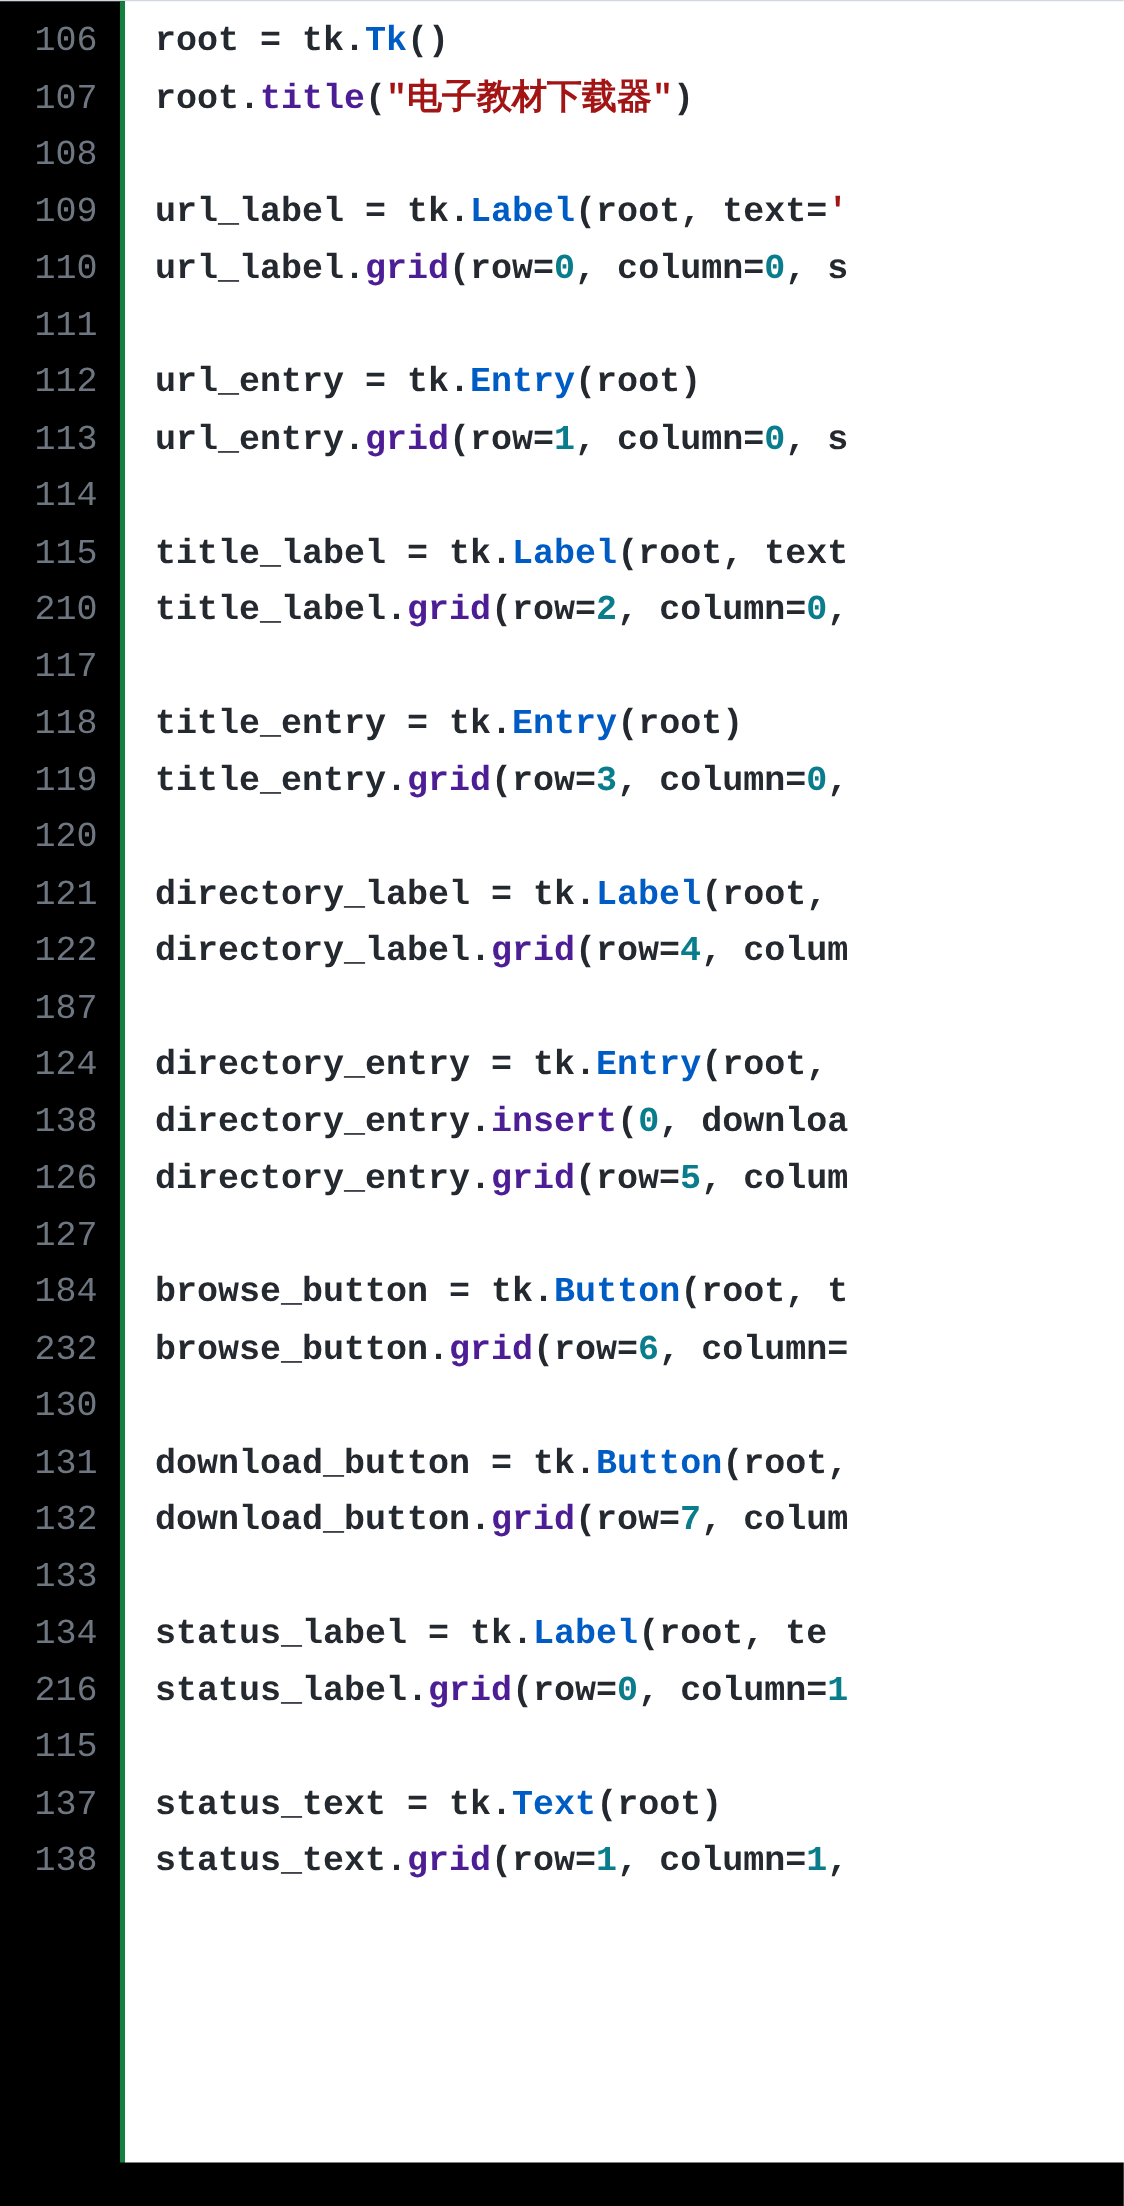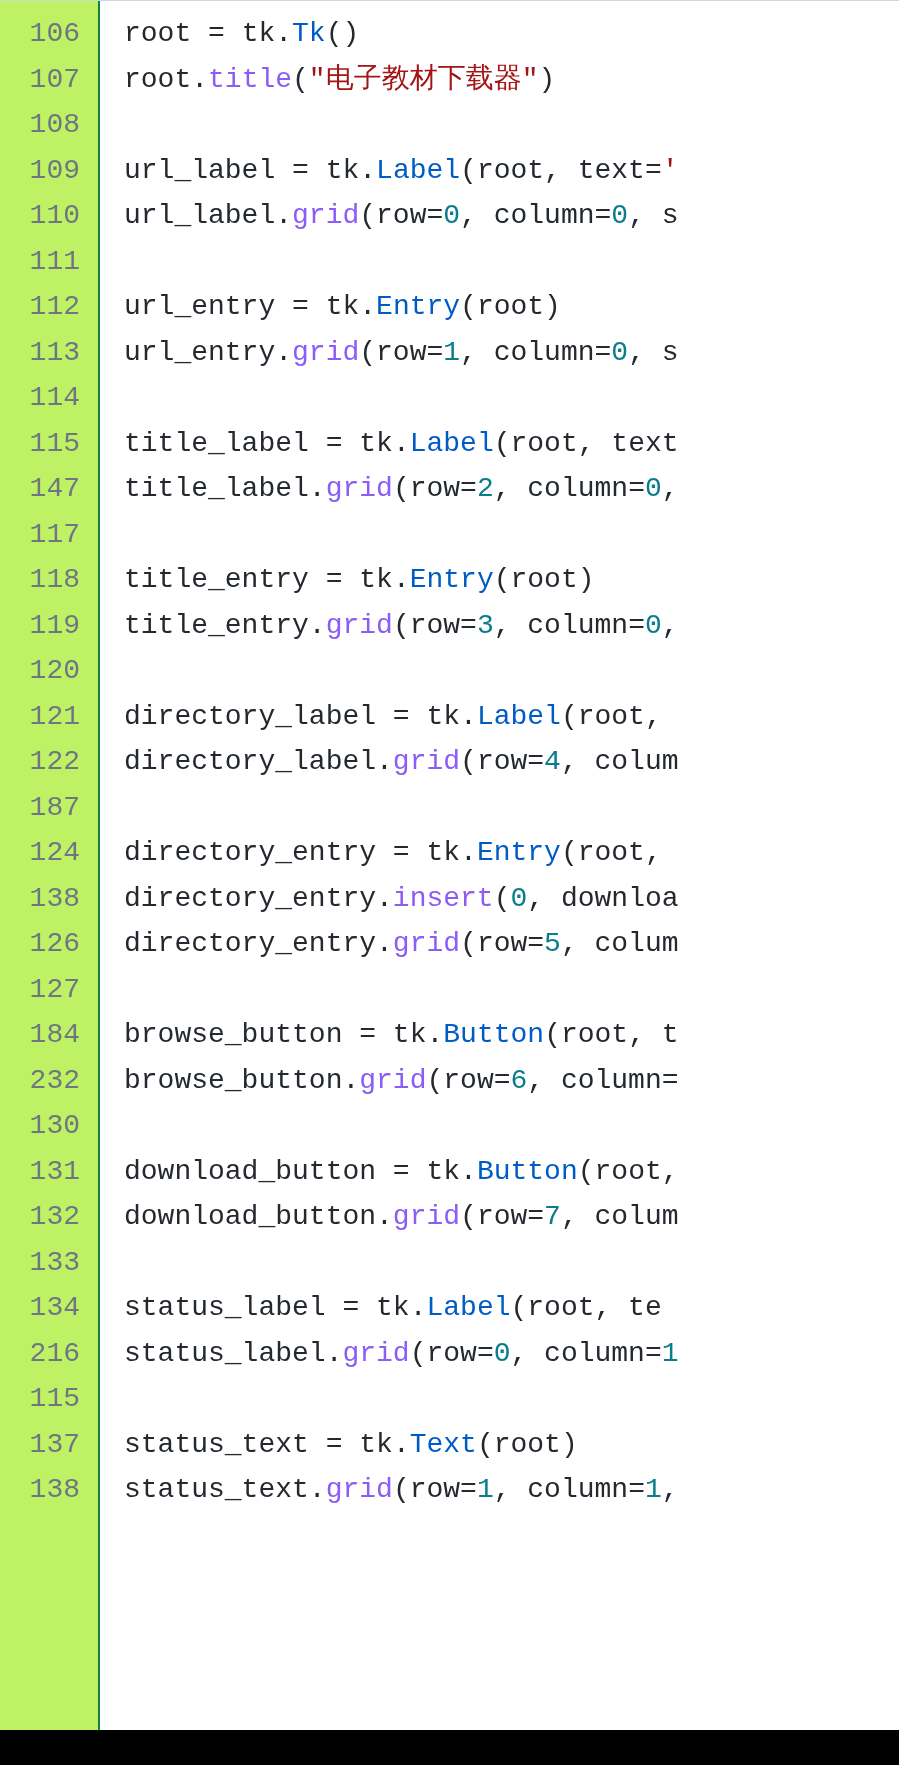--- a/index.html
+++ b/index.html
@@ -11,50 +11,51 @@
     width: 899px;
     height: 1765px;
   }
   .editor {
     display: flex;
     width: 100%;
     height: 100%;
     border-top: 1px solid #d0d7de;
   }
   .gutter {
-    background: #bef264;
+    background: #000000;
     color: #6e7781;
     text-align: right;
     padding: 10px 18px 10px 10px;
     user-select: none;
-    border-right: 2px solid #15803d;
+    border-right: 4px solid #15803d;
     flex-shrink: 0;
     width: 100px;
   }
   .gutter .ln {
     height: 45.5px;
     line-height: 45.5px;
     font-size: 28px;
   }
   .code {
     padding: 10px 0 20px 24px;
     white-space: pre;
     color: #24292f;
     overflow: hidden;
     flex: 1;
+    font-weight: bold;
   }
   .code .line {
     height: 45.5px;
     line-height: 45.5px;
     font-size: 28px;
   }
   .tok-id   { color: #24292f; }
   .tok-op   { color: #24292f; }
   .tok-pun  { color: #24292f; }  
-  .tok-fn2  { color: #8b5cf6; }  
+  .tok-fn2  { color: #4c1d95; }  
   .tok-str  { color: #a31515; }  
   .tok-num  { color: #0a7d8c; }  
   .tok-prop { color: #005cc5; }  
   .bottom-bar {
     position: absolute;
     bottom: 0;
     left: 0;
     right: 0;
     height: 35px;
     background: #000;
@@ -68,21 +69,21 @@
       <div class="ln">106</div>
       <div class="ln">107</div>
       <div class="ln">108</div>
       <div class="ln">109</div>
       <div class="ln">110</div>
       <div class="ln">111</div>
       <div class="ln">112</div>
       <div class="ln">113</div>
       <div class="ln">114</div>
       <div class="ln">115</div>
-      <div class="ln">147</div>
+      <div class="ln">210</div>
       <div class="ln">117</div>
       <div class="ln">118</div>
       <div class="ln">119</div>
       <div class="ln">120</div>
       <div class="ln">121</div>
       <div class="ln">122</div>
       <div class="ln">187</div>
       <div class="ln">124</div>
       <div class="ln">138</div>
       <div class="ln">126</div>

